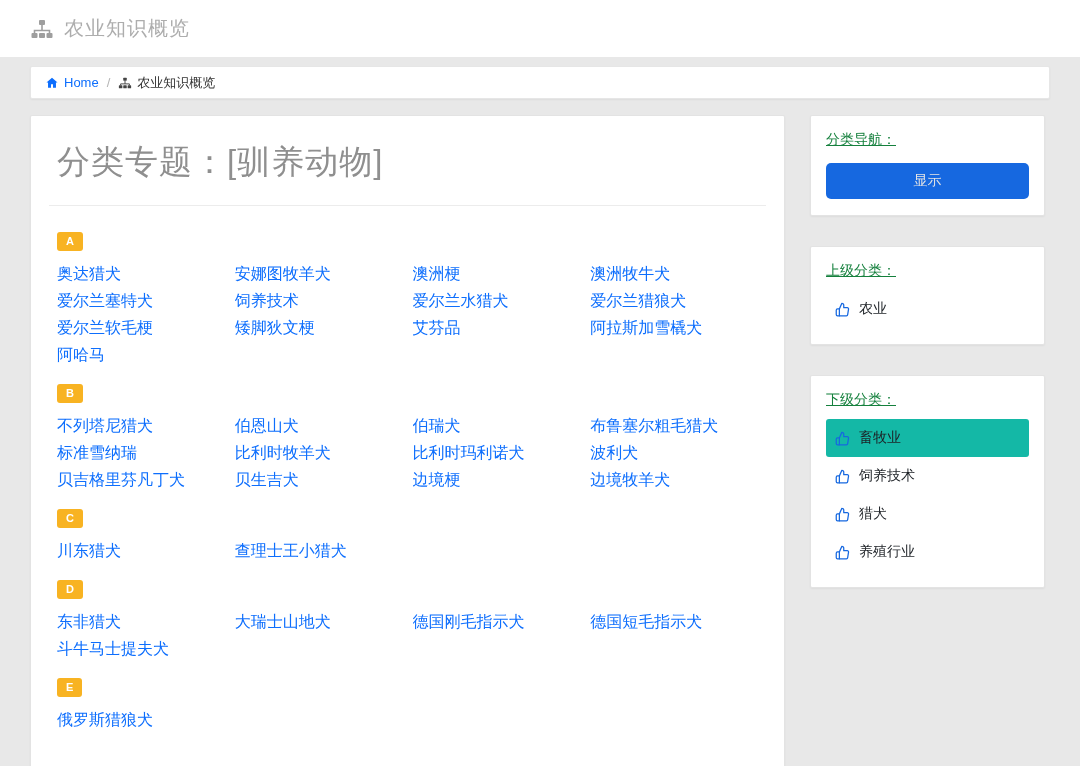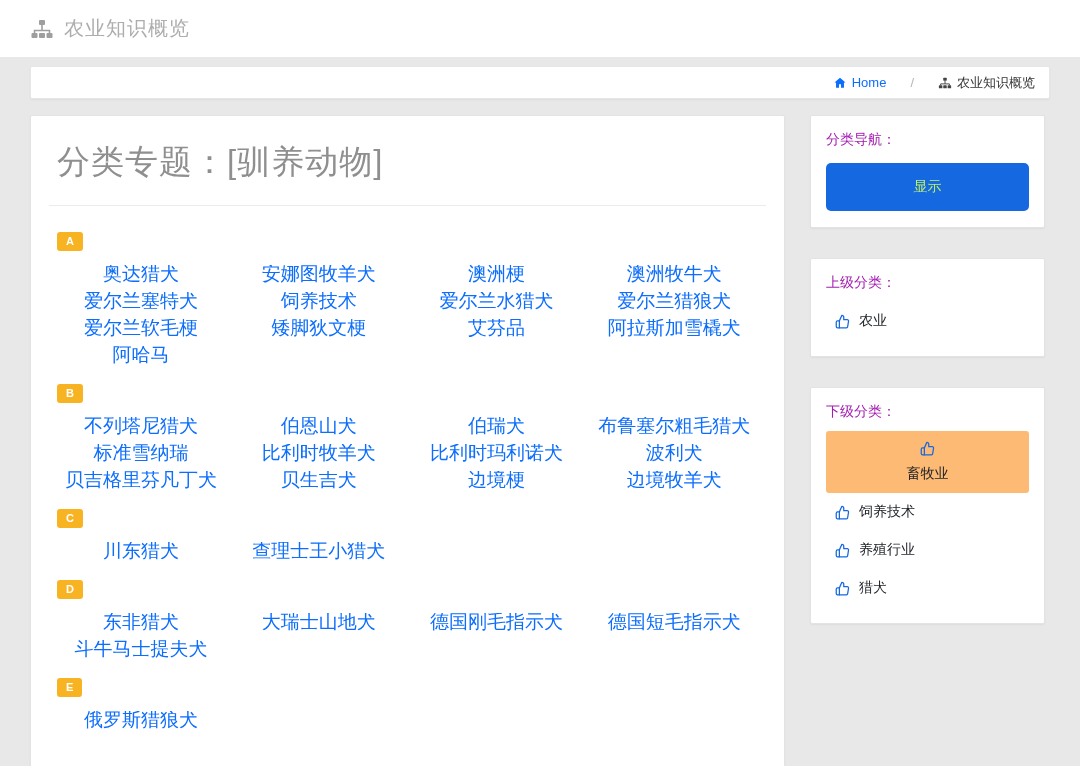--- a/index.html
+++ b/index.html
@@ -22,24 +22,23 @@
     display:flex; align-items:center; gap:10px;
     padding:0 30px;
   }
   .app-header .hdr-icon{ width:24px; height:24px; color:#9e9e9e; flex:0 0 auto; }
   .app-header .hdr-title{ font-size:20px; color:var(--muted); letter-spacing:1px; }
 
   
   .crumb-bar{
     margin:9px 30px 0 30px; height:33px; background:#fff;
     border:1px solid #e6e6e6; border-radius:2px;
-    display:flex; align-items:center; gap:24px;
+    display:flex; align-items:center; gap:8px;
     padding:0 14px; font-size:13px;
     box-shadow:0 1px 2px rgba(0,0,0,.05);
-    justify-content:flex-end;
   }
   .crumb-bar a{ color:var(--link); text-decoration:none; display:flex; align-items:center; gap:5px; }
   .crumb-bar .sep{ color:#b5b5b5; }
   .crumb-bar .current{ display:flex; align-items:center; gap:5px; color:#333; }
   .crumb-bar svg{ width:14px; height:14px; }
   .crumb-bar .home-ic{ color:var(--link); }
   .crumb-bar .map-ic{ color:#444; }
 
   
   .layout{
@@ -65,41 +64,41 @@
   .letter-badge{
     display:inline-block; background:var(--badge); color:#fff;
     font-size:11px; font-weight:bold; line-height:1;
     padding:4px 9px; border-radius:3px; margin:8px 0 14px 0;
   }
   .link-grid{
     display:grid; grid-template-columns:repeat(4,1fr);
     row-gap:9px; column-gap:10px; margin-bottom:10px;
   }
   .topic-link{
-    color:var(--link); text-decoration:none; font-size:19px; line-height:18px;
-    white-space:nowrap; overflow:hidden;text-align:center;
+    color:var(--link); text-decoration:none; font-size:16px; line-height:18px;
+    white-space:nowrap; overflow:hidden;
   }
 
   
   .sidebar{ width:235px; display:flex; flex-direction:column; }
   .side-card{ padding:15px 15px 16px 15px; margin-bottom:30px; }
-  .side-label{ font-size:14px; color:#a21caf; }
+  .side-label{ font-size:14px; color:#15803d;text-decoration:underline; }
   .show-btn{
     display:block; width:100%; margin-top:14px;
-    background:var(--button); color:#bef264; border:none; border-radius:5px;
-    height:48px; font-size:14px; cursor:pointer;
+    background:var(--button); color:#e5e5e5; border:none; border-radius:5px;
+    height:36px; font-size:14px; cursor:pointer;
     font-family:"Liberation Sans","DejaVu Sans",sans-serif;
   }
   .side-list{ margin-top:10px; display:flex; flex-direction:column; }
   .side-item{
     display:flex; align-items:center; gap:9px;
     padding:10px 9px; border-radius:3px;
     font-size:14px; color:#1d2126; text-decoration:none;
   }
-  .side-item.active{ background:#fdba74;flex-direction:column; }
+  .side-item.active{ background:#14b8a6; }
   .side-item .thumb{ width:15px; height:15px; color:var(--button); flex:0 0 auto; }
 </style>
 </head>
 <body>
 
 <header class="app-header">
   <svg class="hdr-icon" viewBox="0 0 24 24" fill="currentColor" aria-hidden="true">
     <rect x="9" y="3" width="6" height="5" rx="1"></rect>
     <rect x="1.5" y="16" width="6" height="5" rx="1"></rect>
     <rect x="9" y="16" width="6" height="5" rx="1"></rect>
@@ -216,26 +215,26 @@
               <path d="M14 9V5a3 3 0 0 0-3-3l-4 9v11h11.28a2 2 0 0 0 2-1.7l1.38-9a2 2 0 0 0-2-2.3z"></path>
               <path d="M7 22H4a2 2 0 0 1-2-2v-7a2 2 0 0 1 2-2h3"></path>
             </svg>
             <span>饲养技术</span>
           </a>
           <a href="#" class="side-item">
             <svg class="thumb" viewBox="0 0 24 24" fill="none" stroke="currentColor" stroke-width="2" stroke-linecap="round" stroke-linejoin="round" aria-hidden="true">
               <path d="M14 9V5a3 3 0 0 0-3-3l-4 9v11h11.28a2 2 0 0 0 2-1.7l1.38-9a2 2 0 0 0-2-2.3z"></path>
               <path d="M7 22H4a2 2 0 0 1-2-2v-7a2 2 0 0 1 2-2h3"></path>
             </svg>
+            <span>猎犬</span>
+          </a>
+          <a href="#" class="side-item">
+            <svg class="thumb" viewBox="0 0 24 24" fill="none" stroke="currentColor" stroke-width="2" stroke-linecap="round" stroke-linejoin="round" aria-hidden="true">
+              <path d="M14 9V5a3 3 0 0 0-3-3l-4 9v11h11.28a2 2 0 0 0 2-1.7l1.38-9a2 2 0 0 0-2-2.3z"></path>
+              <path d="M7 22H4a2 2 0 0 1-2-2v-7a2 2 0 0 1 2-2h3"></path>
+            </svg>
             <span>养殖行业</span>
-          </a>
-          <a href="#" class="side-item">
-            <svg class="thumb" viewBox="0 0 24 24" fill="none" stroke="currentColor" stroke-width="2" stroke-linecap="round" stroke-linejoin="round" aria-hidden="true">
-              <path d="M14 9V5a3 3 0 0 0-3-3l-4 9v11h11.28a2 2 0 0 0 2-1.7l1.38-9a2 2 0 0 0-2-2.3z"></path>
-              <path d="M7 22H4a2 2 0 0 1-2-2v-7a2 2 0 0 1 2-2h3"></path>
-            </svg>
-            <span>猎犬</span>
           </a>
         </div>
     </div>
 
   </aside>
 </div>
 
 </body></html>

